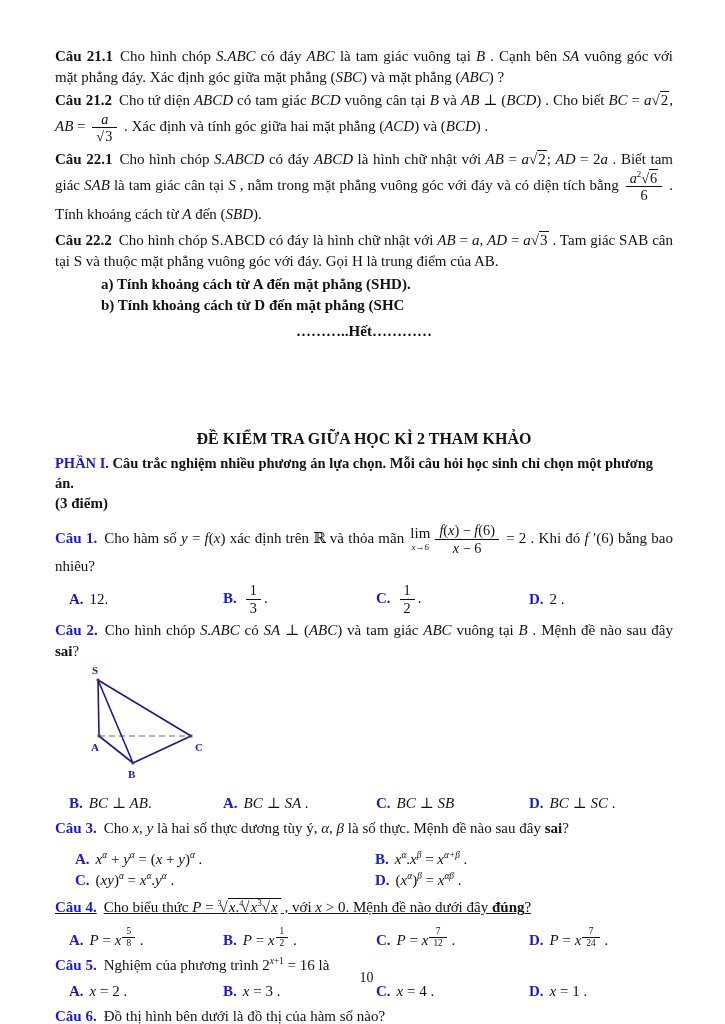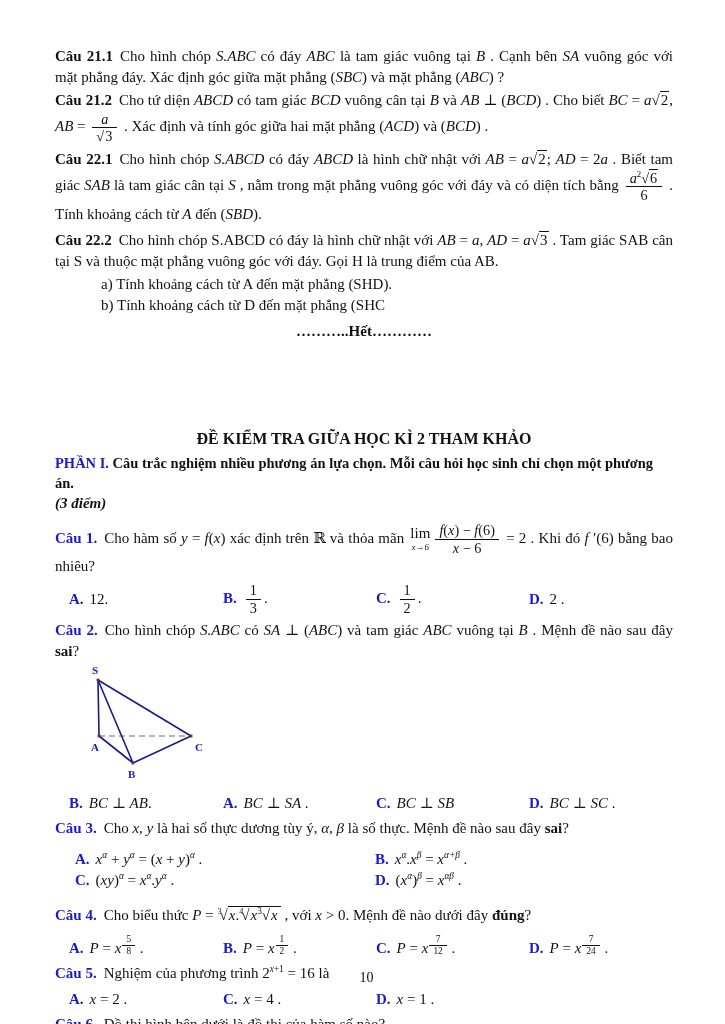--- a/index.html
+++ b/index.html
@@ -10,26 +10,26 @@
     font-family:"Liberation Serif","DejaVu Serif",serif;
     font-size:15px; line-height:1.4; color:#111;
     padding:46px 52px 0 55px; margin:0 auto; overflow:hidden;
   }
   p{margin:0;}
   .para{text-align:justify; margin-bottom:2px;}
   .qlabel{font-weight:bold; margin-right:7px;}
   .blue{color:var(--blue);}
   .it{font-style:italic;}
   .bd{font-weight:bold;}
-  .sub{padding-left:46px; margin:0;}
+  .sub{padding-left:46px; margin:0;font-weight:bold;}
   .het{text-align:center; font-weight:bold; margin-top:5px;}
   .exam{margin-top:86px;}
   .title{text-align:center; font-weight:bold; font-size:16px; margin:0 0 3px;}
   .part-header{font-weight:bold; margin:0; font-size:14.5px;}
-  .part-points{font-weight:bold; margin:0 0 8px;font-style:italic;}
+  .part-points{font-weight:bold; margin:0 0 8px;}
   .q{margin-bottom:3px;}
   .opts{display:grid; padding-left:14px; margin:5px 0 4px; align-items:center;}
   .cols-4{grid-template-columns:154px 153px 153px 1fr;}
   .cols-2{grid-template-columns:300px 1fr; padding-left:20px;}
   .opt-label{color:var(--blue); font-weight:bold; margin-right:6px;}
   .frac{display:inline-block; vertical-align:middle; text-align:center; margin:0 3px; font-size:0.95em; line-height:1.15;}
   .frac .num{display:block; padding:0 4px; border-bottom:1px solid #111;}
   .frac .den{display:block; padding:0 4px;}
   sup.s{font-size:0.62em; line-height:0;}
   sup.s .frac{font-size:1em; margin:0 1px; vertical-align:middle;}
@@ -120,37 +120,38 @@
       </p>
       <div class="opts cols-2" style="margin-top:10px;">
           <span><b class="opt-label">A.</b><span><span class="it">x</span><sup class="s"><span class="it">α</span></sup><span> + </span><span class="it">y</span><sup class="s"><span class="it">α</span></sup><span> = (</span><span class="it">x</span><span> + </span><span class="it">y</span><span>)</span><sup class="s"><span class="it">α</span></sup><span> .</span></span></span>
           <span><b class="opt-label">B.</b><span><span class="it">x</span><sup class="s"><span class="it">α</span></sup><span>.</span><span class="it">x</span><sup class="s"><span class="it">β</span></sup><span> = </span><span class="it">x</span><sup class="s"><span class="it">α+β</span></sup><span> .</span></span></span>
           <span><b class="opt-label">C.</b><span><span>(</span><span class="it">xy</span><span>)</span><sup class="s"><span class="it">α</span></sup><span> = </span><span class="it">x</span><sup class="s"><span class="it">α</span></sup><span>.</span><span class="it">y</span><sup class="s"><span class="it">α</span></sup><span> .</span></span></span>
           <span><b class="opt-label">D.</b><span><span>(</span><span class="it">x</span><sup class="s"><span class="it">α</span></sup><span>)</span><sup class="s"><span class="it">β</span></sup><span> = </span><span class="it">x</span><sup class="s"><span class="it">αβ</span></sup><span> .</span></span></span>
         </div>
     </div>
 
     <div class="q">
-      <p class="para" style="margin-top:14px;">
+      <p class="para" style="margin-top:6px;text-decoration:underline;">
         <b class="qlabel blue">Câu 4.</b><span><span>Cho biểu thức </span><span class="it">P</span><span> = </span><span class="sqrt"><span class="ridx">3</span><span class="rad">√</span><span class="bar"><span class="it">x</span><span>.</span><span class="sqrt"><span class="ridx">4</span><span class="rad">√</span><span class="bar"><span class="it">x</span><sup class="s"><span>3</span></sup><span class="sqrt"><span class="rad">√</span><span class="bar"><span class="it">x</span></span></span></span></span></span></span><span> , với </span><span class="it">x</span><span> &gt; 0.  Mệnh đề nào dưới đây </span><span class="bd">đúng</span><span>?</span></span>
       </p>
       <div class="opts cols-4" style="margin-top:8px;">
           <span><b class="opt-label">A.</b><span><span class="it">P</span><span> = </span><span class="it">x</span><sup class="s"><span class="frac"><span class="num"><span>5</span></span><span class="den"><span>8</span></span></span></sup><span> .</span></span></span>
           <span><b class="opt-label">B.</b><span><span class="it">P</span><span> = </span><span class="it">x</span><sup class="s"><span class="frac"><span class="num"><span>1</span></span><span class="den"><span>2</span></span></span></sup><span> .</span></span></span>
           <span><b class="opt-label">C.</b><span><span class="it">P</span><span> = </span><span class="it">x</span><sup class="s"><span class="frac"><span class="num"><span>7</span></span><span class="den"><span>12</span></span></span></sup><span> .</span></span></span>
           <span><b class="opt-label">D.</b><span><span class="it">P</span><span> = </span><span class="it">x</span><sup class="s"><span class="frac"><span class="num"><span>7</span></span><span class="den"><span>24</span></span></span></sup><span> .</span></span></span>
         </div>
     </div>
 
     <div class="q">
       <p class="para">
         <b class="qlabel blue">Câu 5.</b><span><span>Nghiệm của phương trình 2</span><sup class="s"><span class="it">x</span><span>+1</span></sup><span> = 16  là</span></span>
       </p>
       <div class="opts cols-4">
           <span><b class="opt-label">A.</b><span><span class="it">x</span><span> = 2 .</span></span></span>
+          <span><b class="opt-label">B.</b><span><span class="it">x</span><span> = 3 .</span></span></span>
           <span><b class="opt-label">C.</b><span><span class="it">x</span><span> = 4 .</span></span></span>
           <span><b class="opt-label">D.</b><span><span class="it">x</span><span> = 1 .</span></span></span>
         </div>
     </div>
 
     <p class="para">
       <b class="qlabel blue">Câu 6.</b><span><span>Đồ thị hình bên dưới là đồ thị của hàm số nào?</span></span>
     </p>
   </section>
 

